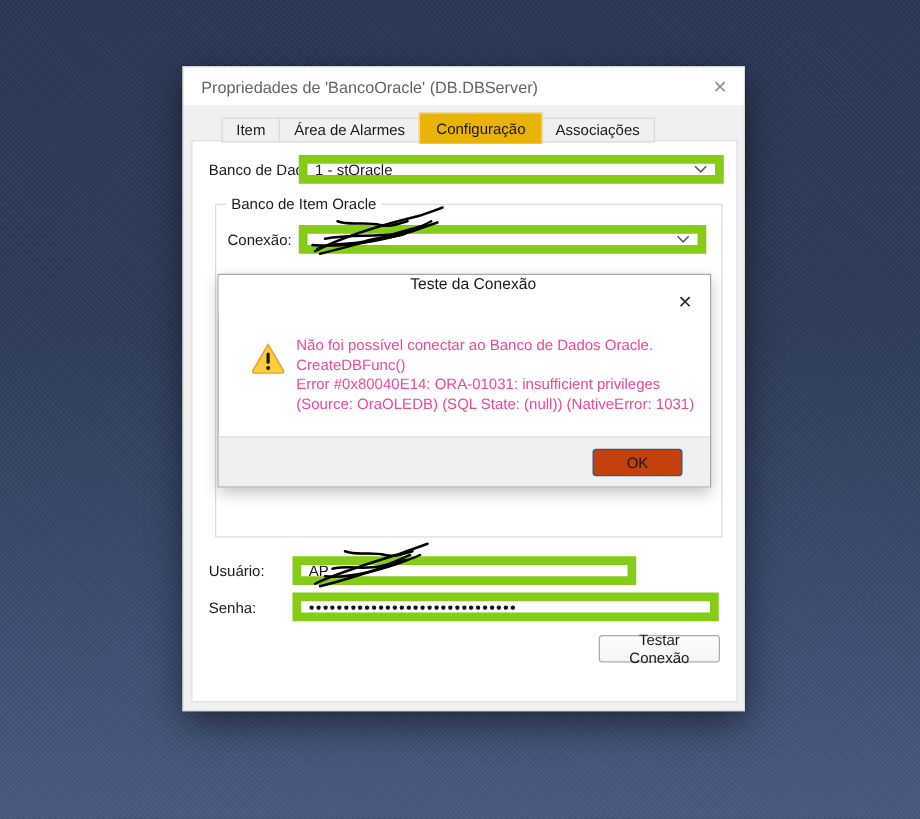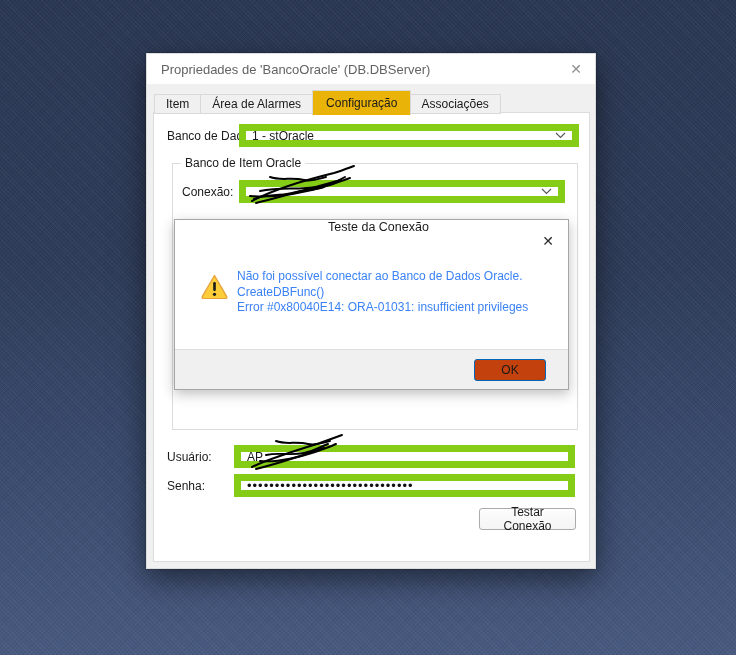--- a/index.html
+++ b/index.html
@@ -27,21 +27,21 @@
     margin-left:auto;margin-right:13px;font-size:14px;color:#8f8f8f;
     line-height:14px;cursor:default;
   }
   .tabstrip{
     position:absolute;left:7px;top:36px;display:flex;align-items:flex-end;z-index:3;
   }
   .tab{
     height:20px;padding:0 11px;display:flex;align-items:center;font-size:12px;color:#1a1a1a;
     background:#f0f0f0;border:1px solid #d9d9d9;border-left:none;box-sizing:border-box;
   }
-  .tab:first-child{border-left:1px solid #d9d9d9;}
+  .tab:first-child{border-left:1px solid #d9d9d9;margin-left:23px;}
   .tab.active{
     height:23px;background:#eab308;border:1px solid #d9d9d9;border-bottom:none;
     margin:0 -1px -1px -1px;position:relative;z-index:4;padding:12px 13px;
   }
   .tabpage{
     position:absolute;left:6px;top:58px;width:437px;height:450px;
     background:#ffffff;border:1px solid #dcdcdc;box-sizing:border-box;z-index:2;
   }
   .lbl{position:absolute;font-size:12px;color:#1a1a1a;white-space:nowrap;}
   .combo,.textbox{
@@ -65,21 +65,21 @@
   .msgbox .mtitlebar{
     position:absolute;left:0;top:0;right:0;height:31px;background:#ffffff;
     display:flex;align-items:center;flex-direction:column;
   }
   .msgbox .mtitle{margin-left:14px;font-size:12.5px;color:#1a1a1a;}
   .msgbox .mclose{margin-left:auto;margin-right:14px;font-size:14px;color:#2b2b2b;line-height:14px;}
   .msgbox .content{position:absolute;left:0;top:31px;right:0;bottom:40px;}
   .warnicon{position:absolute;left:26px;top:23px;width:27px;height:25px;}
   .msgtext{
     position:absolute;left:62px;top:18px;right:10px;
-    font-size:12px;line-height:15.5px;color:#3b82f6;
+    font-size:12px;line-height:15.5px;color:#ec4899;
   }
   .msgfooter{
     position:absolute;left:0;right:0;bottom:0;height:40px;background:#f0f0f0;
     border-top:1px solid #dfdfdf;box-sizing:border-box;
   }
   .okbtn{
     position:absolute;right:22px;top:9px;width:72px;height:22px;
     background:#c2410c;border:1px solid #0067b8;border-radius:3px;box-sizing:border-box;
     font-size:12px;color:#1a1a1a;display:flex;align-items:center;justify-content:center;
     font-family:"Liberation Sans",sans-serif;
@@ -154,29 +154,30 @@
       <div class="content">
         <svg class="warnicon" viewBox="0 0 27 25">
           <path d="M13.5 1.5 L25.6 22.3 a1.6 1.6 0 0 1 -1.4 2.4 H2.8 a1.6 1.6 0 0 1 -1.4 -2.4 Z" fill="#fdce3a" stroke="#e8a33d" stroke-width="1.4" stroke-linejoin="round"></path>
           <rect x="12.2" y="8" width="2.6" height="9" rx="1.2" fill="#1a1a1a"></rect>
           <circle cx="13.5" cy="20.3" r="1.6" fill="#1a1a1a"></circle>
         </svg>
         <div class="msgtext">
           <div>Não foi possível conectar ao Banco de Dados Oracle.</div>
           <div>CreateDBFunc()</div>
           <div>Error #0x80040E14: ORA-01031: insufficient privileges</div>
+          <div>(Source: OraOLEDB)  (SQL State: (null))  (NativeError: 1031)</div>
         </div>
       </div>
       <div class="msgfooter">
         <button class="okbtn">OK</button>
       </div>
     </div>
 
     <span class="lbl" style="left:13px;top:337px;">Usuário:</span>
-    <div class="textbox" style="left:80px;top:332px;width:341px;height:23px;">
+    <div class="textbox" style="left:80px;top:332px;width:275px;height:23px;">
       <span>AP</span>
     </div>
     <svg class="scribble" style="left:92px;top:318px;" width="120" height="40" viewBox="0 0 120 40">
       <g fill="none" stroke="#000" stroke-width="2" stroke-linecap="round">
         <path d="M6 36 C 22 28, 48 20, 74 12 C 82 9, 88 7, 96 4"></path>
         <path d="M10 38 C 30 33, 52 26, 78 17"></path>
         <path d="M14 30 C 32 32, 54 26, 72 20 C 80 17, 86 15, 90 13"></path>
         <path d="M20 24 C 34 21, 44 25, 58 22 C 68 20, 74 16, 82 13"></path>
         <path d="M30 10 C 40 14, 50 10, 62 13 C 70 15, 76 12, 84 10"></path>
       </g>

